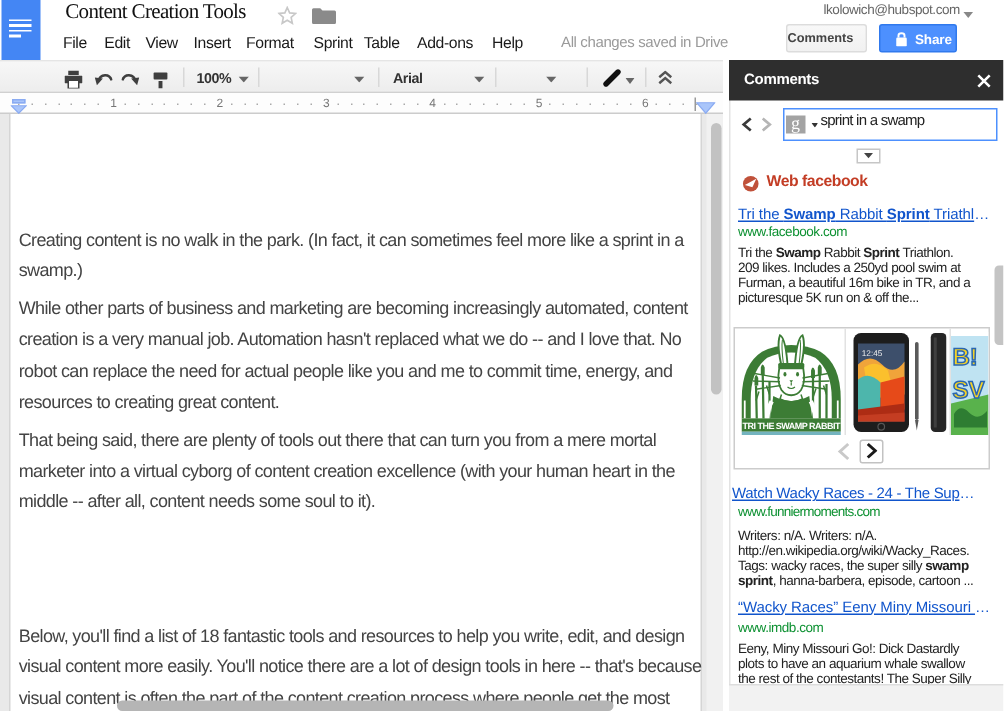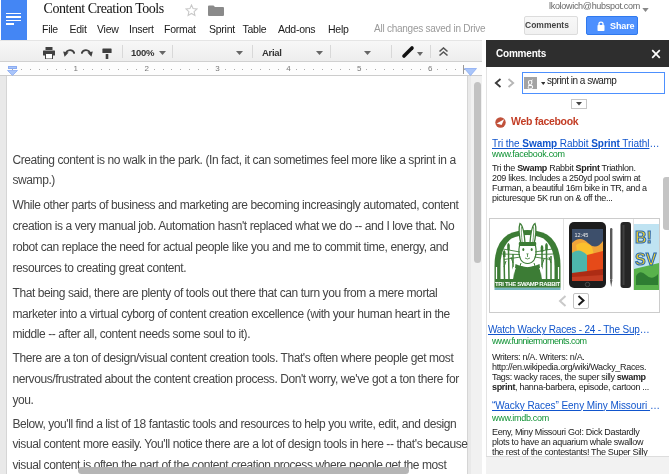--- a/index.html
+++ b/index.html
@@ -188,21 +188,20 @@
 <div class="abs" style="left:0;top:76px;width:486px;height:398px;background:#e9e9e9;"></div>
 <div class="abs" style="left:6px;top:76px;width:462px;height:398px;background:#fff;border-left:1px solid #d5d5d5;border-right:1px solid #d5d5d5;"></div>
 
 <div class="abs" style="left:471px;top:76px;width:11px;height:398px;background:#f1f1f1;"></div>
 <div class="abs" style="left:473.5px;top:82px;width:7px;height:181px;background:#c2c2c2;border-radius:4px;"></div>
 <div class="abs" style="left:482px;top:40px;width:4px;height:434px;background:#fff;"></div>
 
 <div class="abs doctext" style="left:12.5px;top:149.7px;">Creating content is no walk in the park. (In fact, it can sometimes feel more like a sprint in a<br>swamp.)</div>
 <div class="abs doctext" style="left:12.5px;top:195.4px;">While other parts of business and marketing are becoming increasingly automated, content<br>creation is a very manual job. Automation hasn't replaced what we do -- and I love that. No<br>robot can replace the need for actual people like you and me to commit time, energy, and<br>resources to creating great content.</div>
 <div class="abs doctext" style="left:12.5px;top:282.9px;">That being said, there are plenty of tools out there that can turn you from a mere mortal<br>marketer into a virtual cyborg of content creation excellence (with your human heart in the<br>middle -- after all, content needs some soul to it).</div>
-<div class="abs doctext" style="left:12.5px;top:348.4px;">There are a ton of design/visual content creation tools. That's often where people get most<br>nervous/frustrated about the content creation process. Don't worry, we've got a ton there for<br>you.</div>
 <div class="abs doctext" style="left:12.5px;top:413.6px;">Below, you'll find a list of 18 fantastic tools and resources to help you write, edit, and design<br>visual content more easily. You'll notice there are a lot of design tools in here -- that's because<br>visual content is often the part of the content creation process where people get the most</div>
 
 <div class="abs" style="left:78px;top:466.5px;width:331px;height:7px;background:#b5b5b5;border-radius:3.5px;"></div>
 
 <div class="abs" style="left:486px;top:40px;width:183px;height:434px;background:#fff;border-left:1px solid #e3e3e3;"></div>
 
 <div class="abs" style="left:486px;top:40px;width:183px;height:27px;background:#2e2e2e;"></div>
 <div class="abs" style="left:496px;top:47.5px;font-size:10px;letter-spacing:-0.2px;font-weight:bold;color:#fff;">Comments</div>
 <svg class="abs" style="left:651px;top:49px;" width="10" height="10" viewBox="0 0 10 10">
   <path d="M1.2 1.2 L8.8 8.8 M8.8 1.2 L1.2 8.8" stroke="#fff" stroke-width="1.7"></path>

